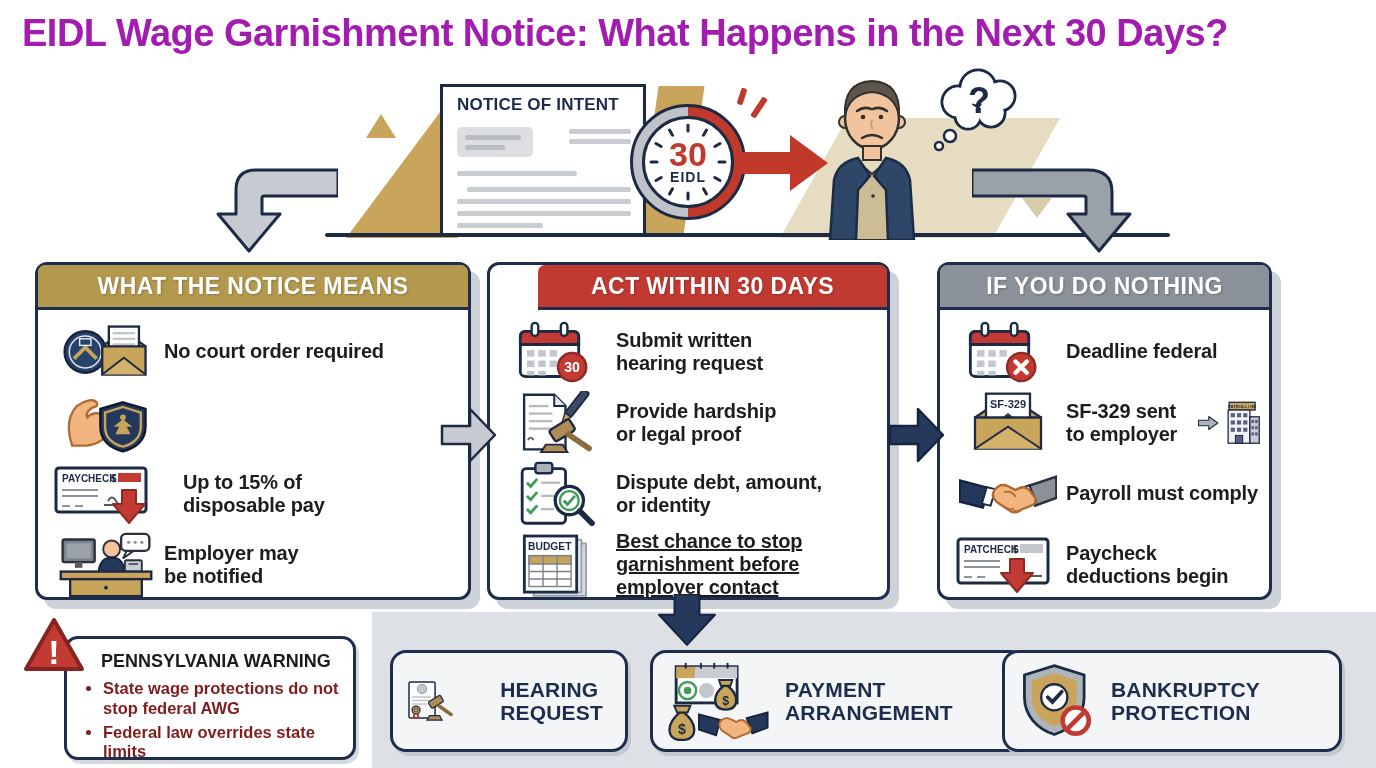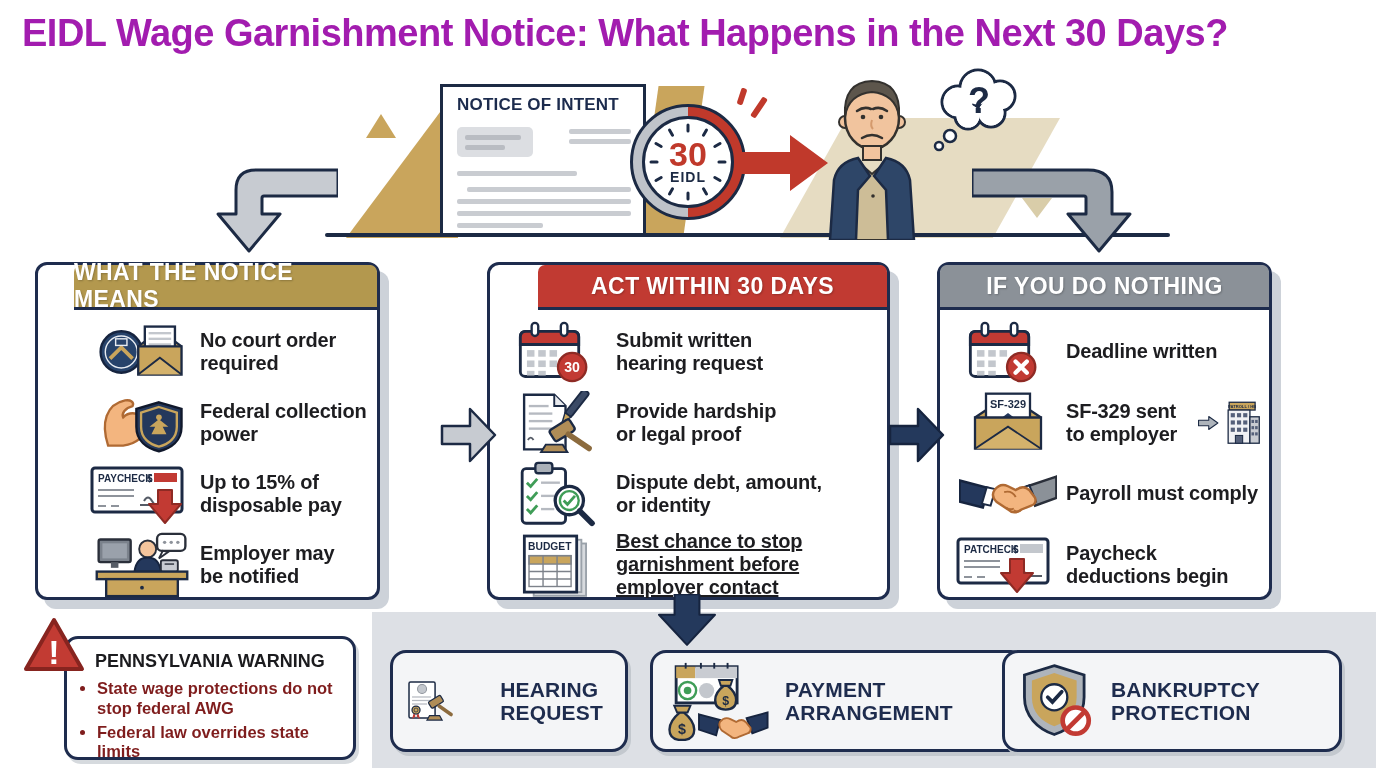--- a/index.html
+++ b/index.html
@@ -56,21 +56,21 @@
   .icon-cell{width:116px;min-width:116px;display:flex;justify-content:center;align-items:center;}
   .row-text{font-size:20px;font-weight:bold;color:#1d1d20;line-height:1.14;letter-spacing:-0.2px;}
 
   
   .bottom-panel{left:372px;top:612px;width:1004px;height:156px;background:#dde0e5;z-index:1;}
   .action-box{position:absolute;top:650px;height:102px;background:#f4f5f7;border:3.5px solid #1e2c4e;
               border-radius:16px;box-sizing:border-box;display:flex;align-items:center;gap:12px;
               padding:0 12px;z-index:6;box-shadow:3px 4px 0 #c3c8ce;}
   .action-label{color:#1e2c4e;font-weight:bold;font-size:21px;line-height:1.1;letter-spacing:0.2px;}
   .warn-box{left:64px;top:636px;width:292px;height:124px;background:#fff;border:3.5px solid #1e2c4e;
-            border-radius:14px;box-sizing:border-box;padding:10px 10px 6px 14px;z-index:6;
+            border-radius:14px;box-sizing:border-box;padding:10px 10px 6px 20px;z-index:6;
             box-shadow:3px 4px 0 #d6dade;}
   .warn-title{font-size:18px;font-weight:bold;color:#1b1b1e;margin:2px 0 7px 14px;}
   .warn-list{margin:0;padding-left:16px;font-size:16.5px;font-weight:bold;color:#7f1d1d;line-height:1.2;}
   .warn-list li{margin-bottom:4px;}
   .warn-tri{left:22px;top:616px;width:64px;height:60px;z-index:7;}
 
   .z2{z-index:2;} .z4{z-index:4;} .z6{z-index:6;}
   svg{display:block;}
 </style>
 </head>
@@ -172,21 +172,21 @@
         <circle cx="50" cy="28" r="16.5"></circle>
         <circle cx="72" cy="36" r="13.5"></circle>
       <circle cx="63" cy="53" r="12.5"></circle>
         <circle cx="40" cy="56" r="11.5"></circle>
     </g>
     <text x="51" y="53" text-anchor="middle" font-size="36" font-weight="bold" fill="#1c2a44">?</text>
     <circle cx="22" cy="76" r="6" fill="#fff" stroke="#1c2a44" stroke-width="2.5"></circle>
     <circle cx="11" cy="86" r="4" fill="#fff" stroke="#1c2a44" stroke-width="2.5"></circle>
   </svg>
 
-  <div class="card" style="left:35px;width:345px;padding-left:36px;">
+  <div class="card" style="left:35px;width:436px;">
     <div class="card-header hdr-gold">WHAT THE NOTICE MEANS</div>
     <div class="card-body">
 
       <div class="row">
         <div class="icon-cell">
           <svg width="96" height="64" viewBox="0 0 96 68">
             <circle cx="26" cy="34" r="22" fill="#27436b" stroke="#16243f" stroke-width="2.5"></circle>
             <circle cx="26" cy="34" r="17" fill="none" stroke="#e8ecf2" stroke-width="1.5"></circle>
             <path d="M14,41 L26,29 L38,41" fill="none" stroke="#c9a55c" stroke-width="4"></path>
             <rect x="20" y="20" width="12" height="7" fill="none" stroke="#e8ecf2" stroke-width="1.5"></rect>
@@ -207,40 +207,39 @@
       <div class="row">
         <div class="icon-cell">
           <svg width="96" height="64" viewBox="0 0 96 68">
             <path d="M12,58 C4,34 10,14 30,10 C36,9 40,12 38,16 C30,18 26,24 28,28 C36,20 52,24 52,36 C52,48 42,56 28,58 Z" fill="#f3b57f" stroke="#b06a33" stroke-width="2.5"></path>
             <path d="M66,12 L90,19 L90,38 C90,53 79,61 66,64 C53,61 42,53 42,38 L42,19 Z" fill="#24385c" stroke="#10182b" stroke-width="2.5"></path>
             <path d="M66,17 L85,23 L85,38 C85,50 76,57 66,59 C56,57 47,50 47,38 L47,23 Z" fill="none" stroke="#c9a55c" stroke-width="2.5"></path>
             <path d="M66,30 l-10,8 h6 l-4,8 h16 l-4,-8 h6 Z" fill="#c9a55c"></path>
             <circle cx="66" cy="28" r="3" fill="#c9a55c"></circle>
           </svg>
         </div>
-        <div class="row-text">Federal collection power</div>
       </div>
 
       <div class="row">
         <div class="icon-cell">
           <svg width="104" height="64" viewBox="0 0 104 64">
             <rect x="2" y="6" width="90" height="44" rx="3" fill="#fff" stroke="#1c2a44" stroke-width="3"></rect>
             <text x="8" y="20" font-size="10" font-weight="bold" fill="#1c2a44">PAYCHECK</text>
             <text x="57" y="20" font-size="10" font-weight="bold" fill="#1c2a44">$</text>
             <rect x="64" y="11" width="23" height="9" fill="#c23a33"></rect>
             <line x1="8" y1="28" x2="44" y2="28" stroke="#8e939b" stroke-width="2"></line>
             <line x1="8" y1="34" x2="44" y2="34" stroke="#8e939b" stroke-width="2"></line>
             <path d="M54,39 q4,-7 8,0 t8,0" fill="none" stroke="#555b66" stroke-width="2"></path>
             <line x1="50" y1="43" x2="86" y2="43" stroke="#555b66" stroke-width="2"></line>
             <line x1="8" y1="44" x2="16" y2="44" stroke="#8e939b" stroke-width="2"></line>
             <line x1="21" y1="44" x2="29" y2="44" stroke="#8e939b" stroke-width="2"></line>
             <path d="M68,28 h14 v-0 l0,14 h9 l-16,19 l-16,-19 h9 Z" fill="#c23a33" stroke="#8e2a24" stroke-width="2" stroke-linejoin="round"></path>
           </svg>
         </div>
-        <div class="row-text" style="max-width:165px;">Up to 15% of disposable pay</div>
+        <div class="row-text" style="max-width:165px;margin-left:19px;">Up to 15% of disposable pay</div>
       </div>
 
       <div class="row">
         <div class="icon-cell">
           <svg width="100" height="66" viewBox="0 0 100 70">
             <rect x="4" y="8" width="34" height="24" rx="2" fill="#7b828c" stroke="#2a2f3a" stroke-width="2.5"></rect>
             <rect x="8" y="12" width="26" height="16" fill="#9aa1ab"></rect>
             <rect x="17" y="32" width="8" height="6" fill="#565c66"></rect>
             <rect x="66" y="2" width="30" height="18" rx="5" fill="#fff" stroke="#2a2f3a" stroke-width="2.5"></rect>
             <circle cx="74" cy="11" r="1.8" fill="#8e939b"></circle>
@@ -389,21 +388,21 @@
               <rect x="13" y="54" width="8" height="5"></rect>
                 <rect x="25" y="54" width="8" height="5"></rect>
             </g>
             <circle cx="60" cy="50" r="15" fill="#c23a33" stroke="#8e2a24" stroke-width="2.5"></circle>
             <g stroke="#fff" stroke-width="4.5" stroke-linecap="round">
               <line x1="54" y1="44" x2="66" y2="56"></line>
                 <line x1="66" y1="44" x2="54" y2="56"></line>
             </g>
           </svg>
         </div>
-        <div class="row-text">Deadline written</div>
+        <div class="row-text">Deadline federal</div>
       </div>
 
       <div class="row">
         <div class="icon-cell">
           <svg width="82" height="66" viewBox="0 0 88 72">
             <path d="M8,30 L44,6 L80,30" fill="#c9a55c" stroke="#1c2a44" stroke-width="2.5" stroke-linejoin="round"></path>
             <rect x="20" y="4" width="48" height="38" fill="#fff" stroke="#1c2a44" stroke-width="2.5"></rect>
             <text x="44" y="20" text-anchor="middle" font-size="12" font-weight="bold" fill="#1c2a44">SF-329</text>
             <path d="M44,25 l-9,7 h5 l-3,6 h14 l-3,-6 h5 Z" fill="#24385c"></path>
             <path d="M8,30 L80,30 L80,64 L8,64 Z" fill="#c9a55c" stroke="#1c2a44" stroke-width="2.5"></path>

